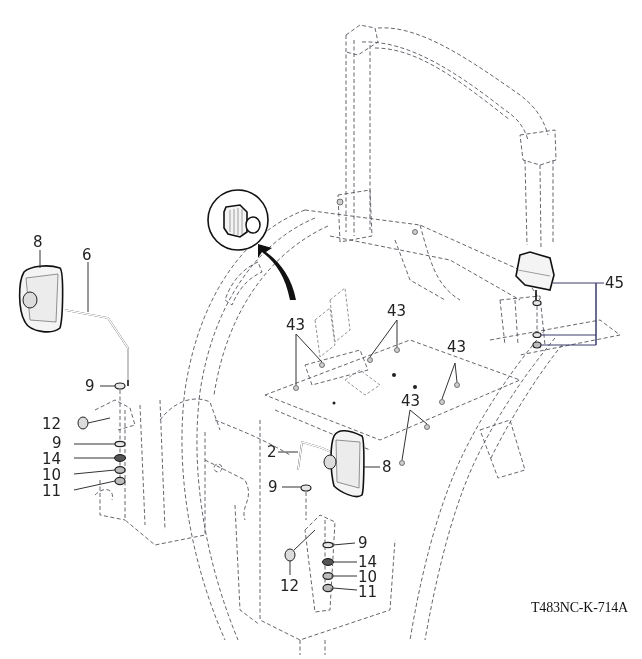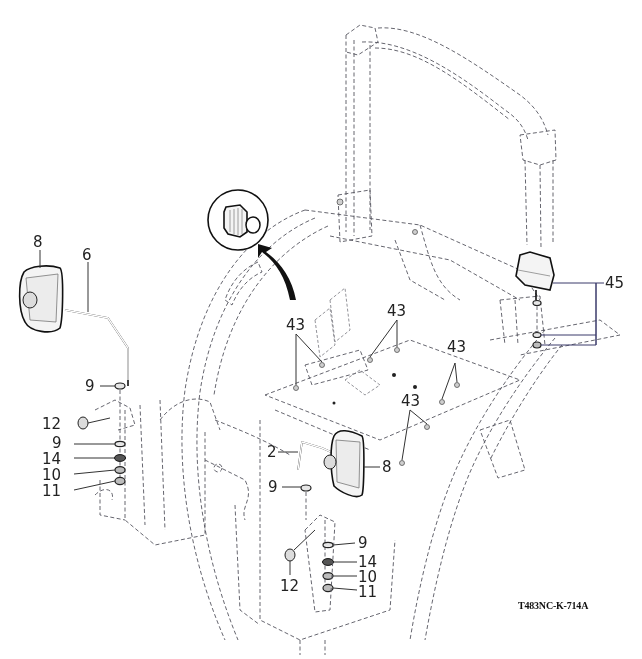--- a/index.html
+++ b/index.html
@@ -10,21 +10,21 @@
   .solid { fill:none; stroke:#111; stroke-width:1.6; }
   .part { fill:#f4f4f4; stroke:#111; stroke-width:1.6; }
   .part-shade { fill:#dcdcdc; stroke:#222; stroke-width:1; }
   .washer { fill:#e6e6e6; stroke:#222; stroke-width:1.2; }
   .nut { fill:#bdbdbd; stroke:#222; stroke-width:1.2; }
   .leader { fill:none; stroke:#333; stroke-width:1; }
   .leader-blue { fill:none; stroke:#3a3a6a; stroke-width:1; }
   .callout { font-family:"DejaVu Sans", sans-serif; font-size:15px; fill:#222; }
   .bolt { fill:#cfcfcf; stroke:#555; stroke-width:0.8; }
   .dot { fill:#222; }
-  #drawing-code { position:absolute; left:518px; top:600px; font-family:"Liberation Serif", serif; font-weight:bold; font-size:10px; color:#111; letter-spacing:-0.2px; }
+  #drawing-code { position:absolute; left:531px; top:600px; font-family:"Liberation Serif", serif; font-weight:normal; font-size:14px; color:#111; letter-spacing:-0.2px; }
 </style>
 </head>
 <body>
 
 <svg id="diagram" viewBox="0 0 642 659" xmlns="http://www.w3.org/2000/svg">
 
   <g>
     <path class="dash" d="M346 35 L346 232 M354 40 L354 236 M370 45 L370 230"></path>
     <path class="dash" d="M346 35 L360 25 L375 28 L378 42 L358 55 L346 52"></path>
     <path class="dash" d="M378 28 C420 25 470 60 520 95 C540 110 545 125 548 135"></path>

